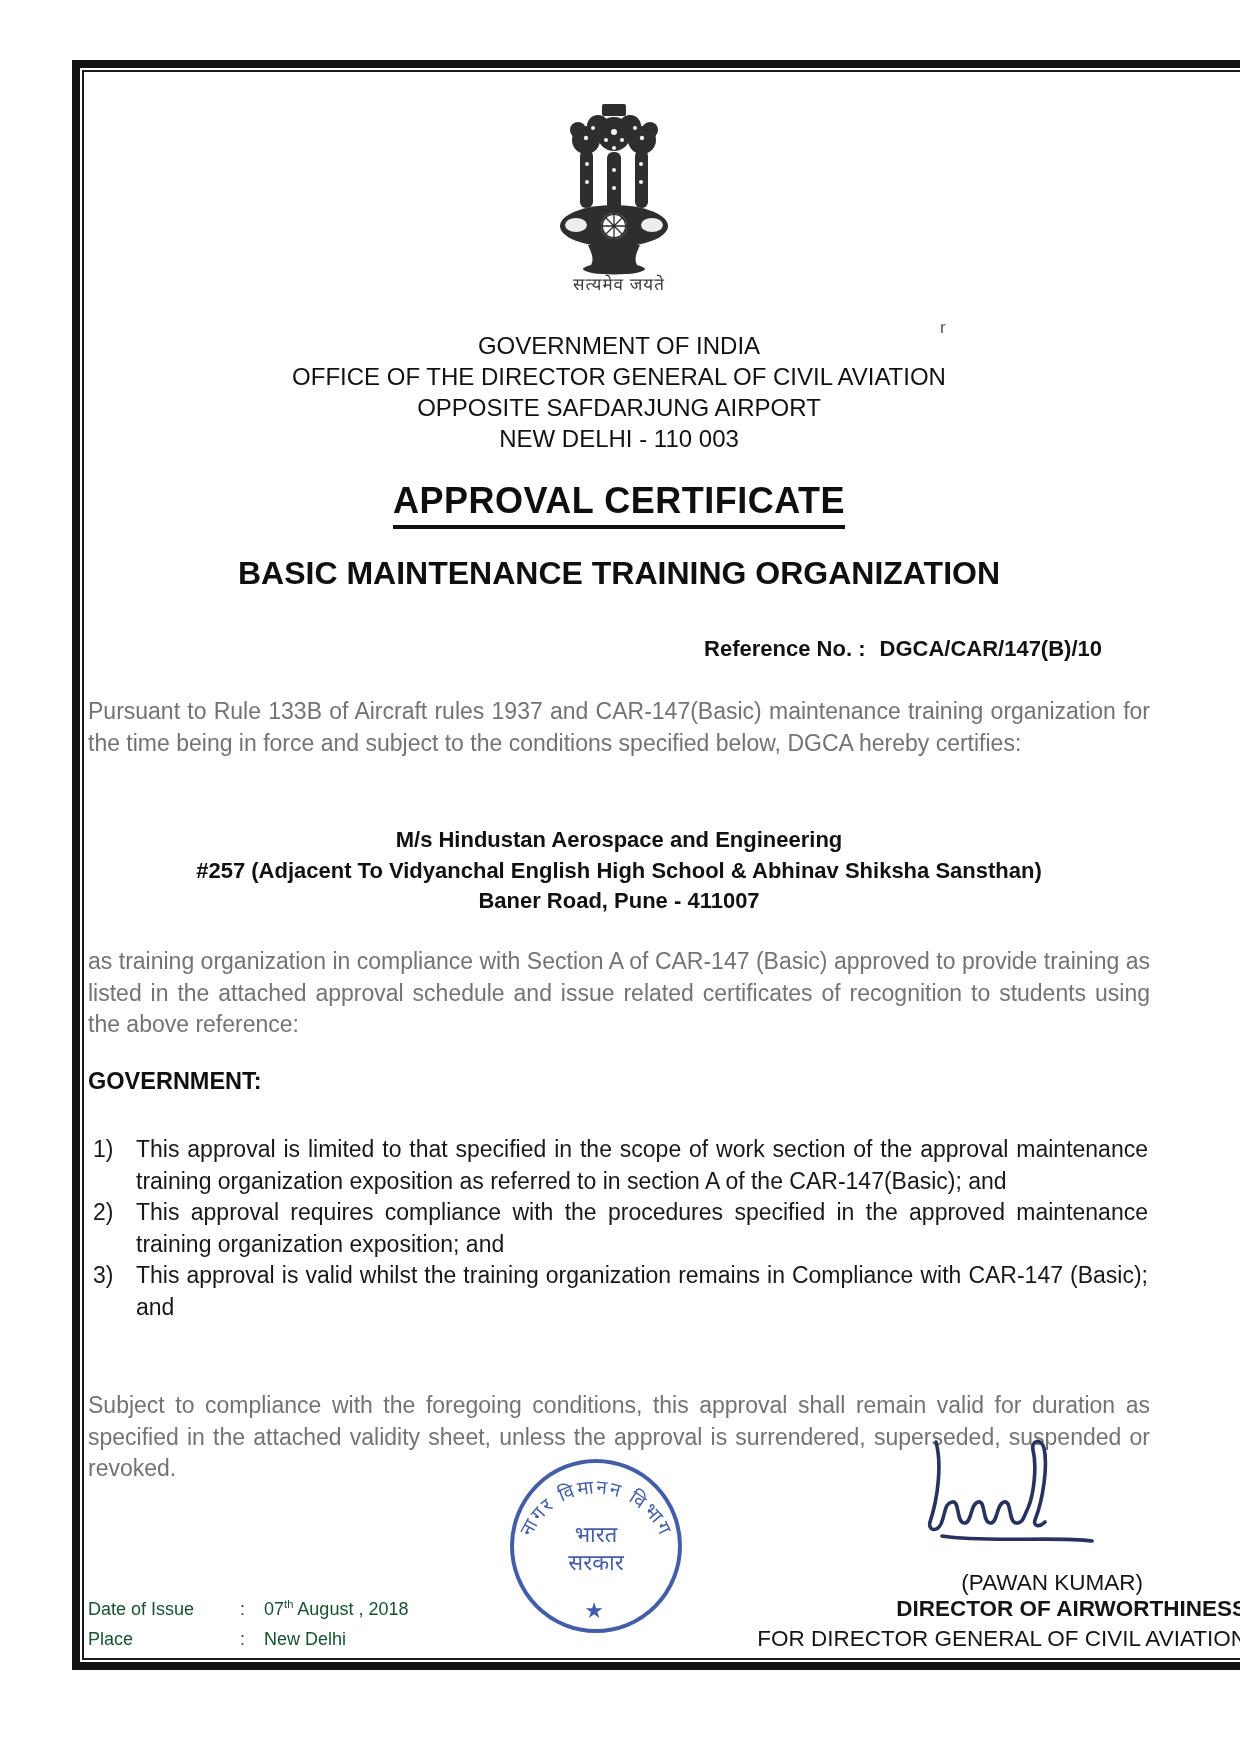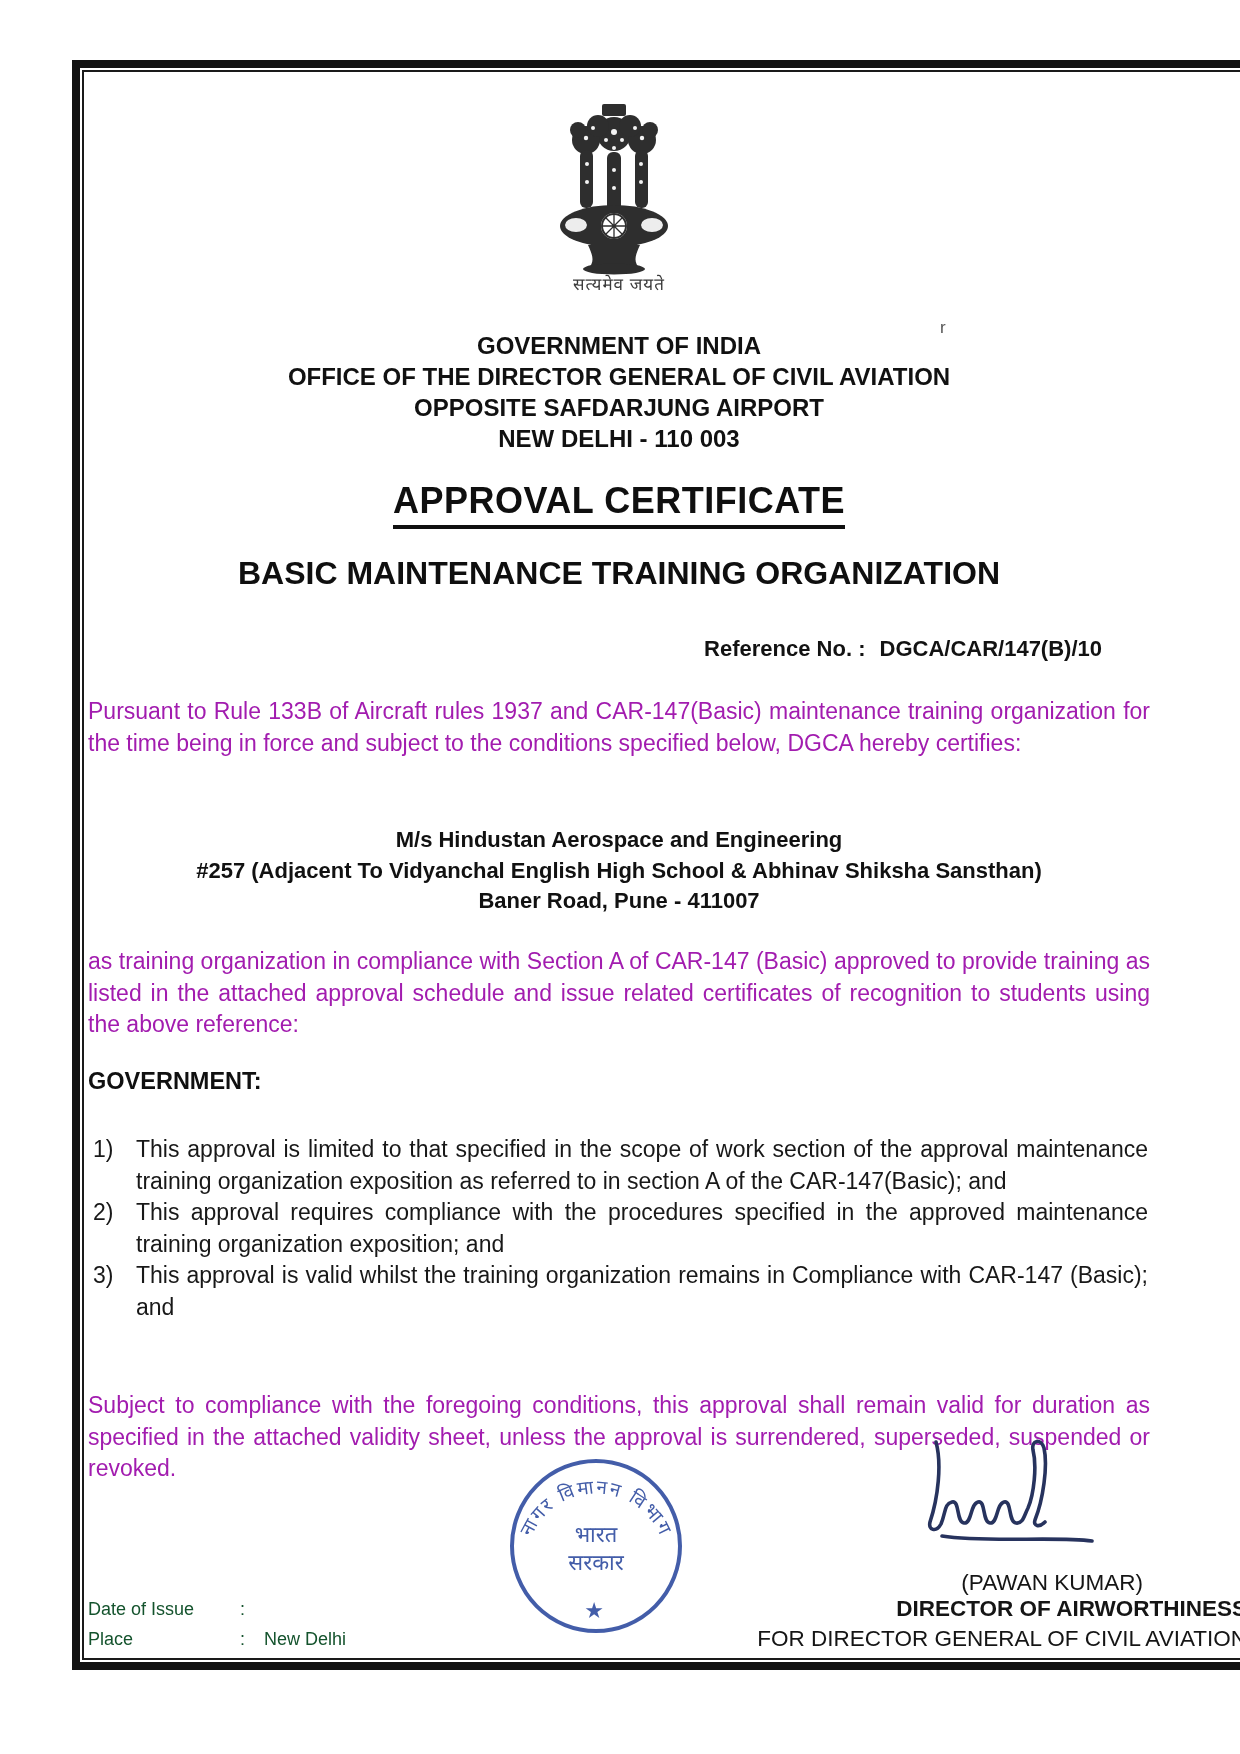--- a/index.html
+++ b/index.html
@@ -18,36 +18,36 @@
     box-sizing:border-box;
     background:#fff;
   }
   .inner-line{
     position:absolute;inset:2px;
     border:2px solid #1a1a1a;
     pointer-events:none;
   }
   .abs{position:absolute;}
   .center{text-align:center;width:1062px;left:8px;}
-  .hdr-line{font-weight:bold;font-size:24px;line-height:31px;color:#111;}
+  .hdr-line{font-weight:normal;font-size:24px;line-height:31px;color:#111;}
   .motto{font-size:17px;color:#3a3a3a;letter-spacing:1px;}
   .cert-title{
     font-weight:bold;font-size:36px;color:#0f0f0f;letter-spacing:.5px;
   }
   .cert-title .u{display:inline-block;border-bottom:4px solid #101010;padding-bottom:3px;}
   .cert-subtitle{font-weight:bold;font-size:32px;color:#0f0f0f;}
   .ref-line{
     width:1062px;left:8px;text-align:right;padding-right:48px;box-sizing:border-box;
     font-weight:bold;font-size:22px;color:#121212;
   }
   .ref-line .val{margin-left:14px;}
   .para{
     width:1062px;left:8px;
     font-size:23px;line-height:31.5px;
-    text-align:justify;color:#a21caf;
+    text-align:justify;color:#737373;
   }
   .org-block{
     width:1062px;left:8px;text-align:center;
     font-weight:bold;font-size:22px;line-height:30.5px;color:#111;
   }
   .cond-head{font-weight:bold;font-size:23.5px;color:#101010;}
   .cond-list{width:1055px;left:13px;}
   .cond-item{display:flex;align-items:flex-start;}
   .cond-num{width:43px;flex:0 0 43px;font-size:23px;line-height:31.5px;color:#181818;}
   .cond-text{flex:1;font-size:23px;line-height:31.5px;text-align:justify;color:#181818;}
@@ -183,20 +183,21 @@
   </svg>
 
   <div class="abs sign-line" style="right:118px;top:1502px;">(PAWAN KUMAR)</div>
   <div class="abs sign-line" style="right:14px;top:1528px;font-weight:bold;">DIRECTOR OF AIRWORTHINESS</div>
   <div class="abs sign-line" style="right:14px;top:1558px;">FOR DIRECTOR GENERAL OF CIVIL AVIATION</div>
 
   <div class="abs issue-block" style="top:1526px;">
     <div class="issue-row">
       <span class="issue-label">Date of Issue</span>
       <span class="issue-colon">:</span>
+      <span class="issue-value"><span>07</span><sup>th</sup><span> August , 2018</span></span>
     </div>
     <div class="issue-row">
       <span class="issue-label">Place</span>
       <span class="issue-colon">:</span>
       <span class="issue-value">New Delhi</span>
     </div>
   </div>
 </div>
 
 </body></html>

